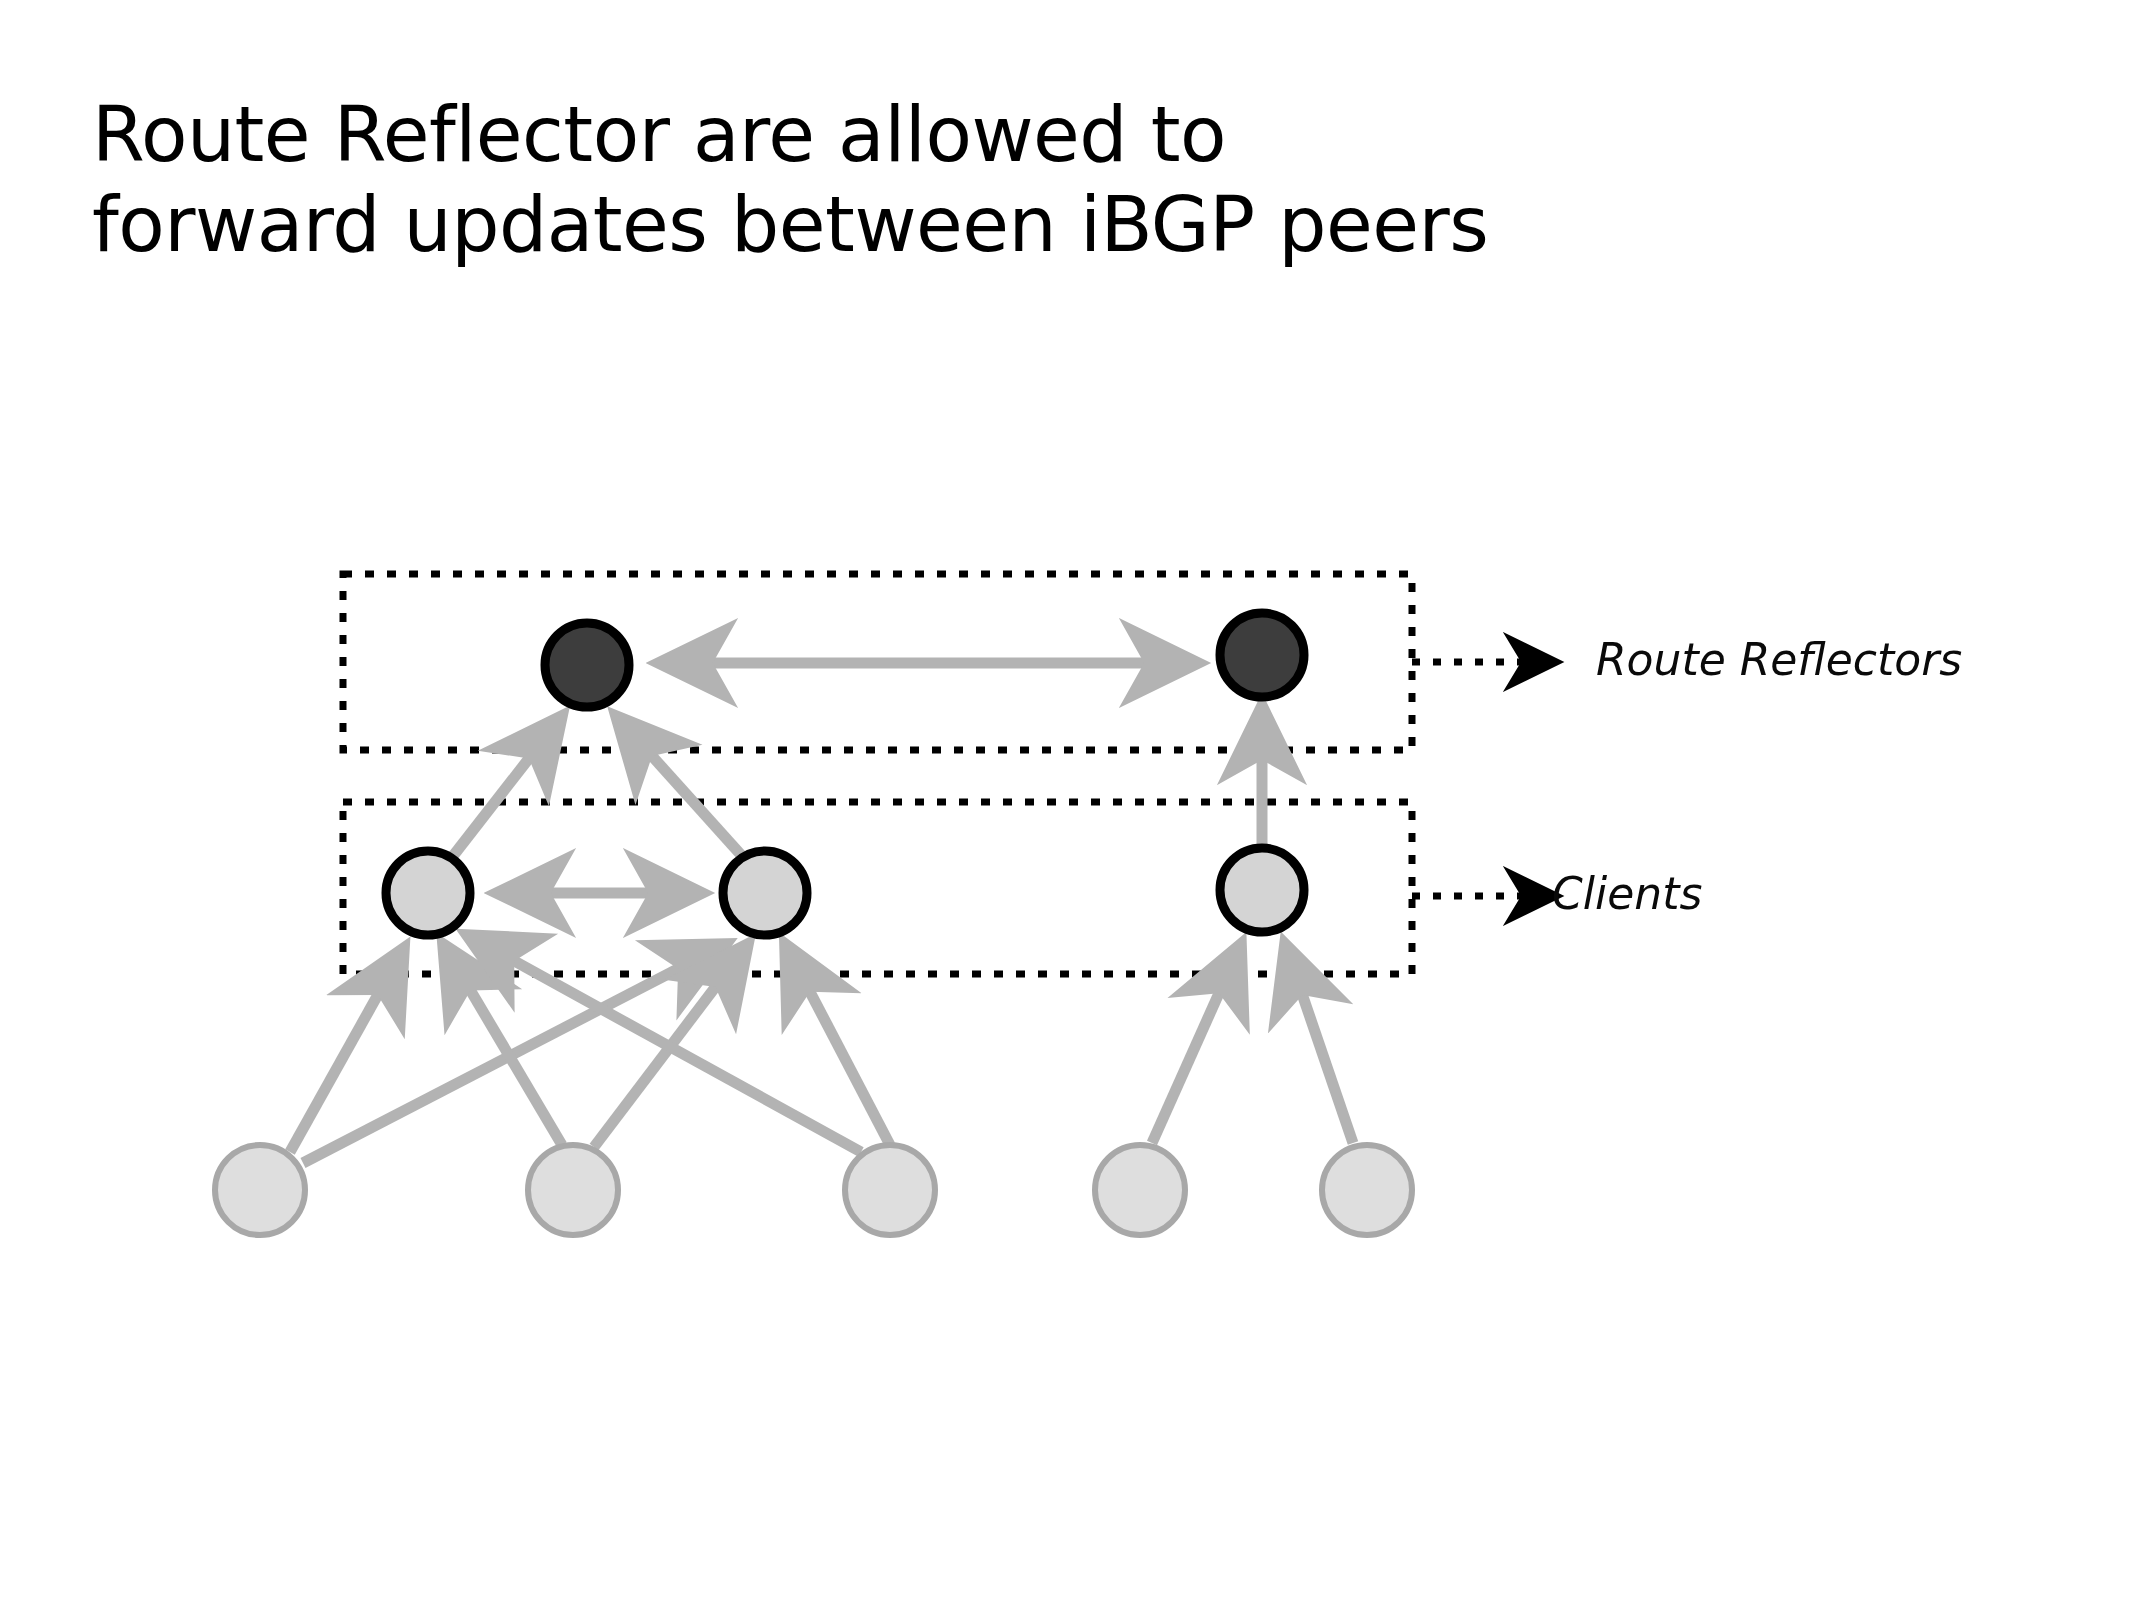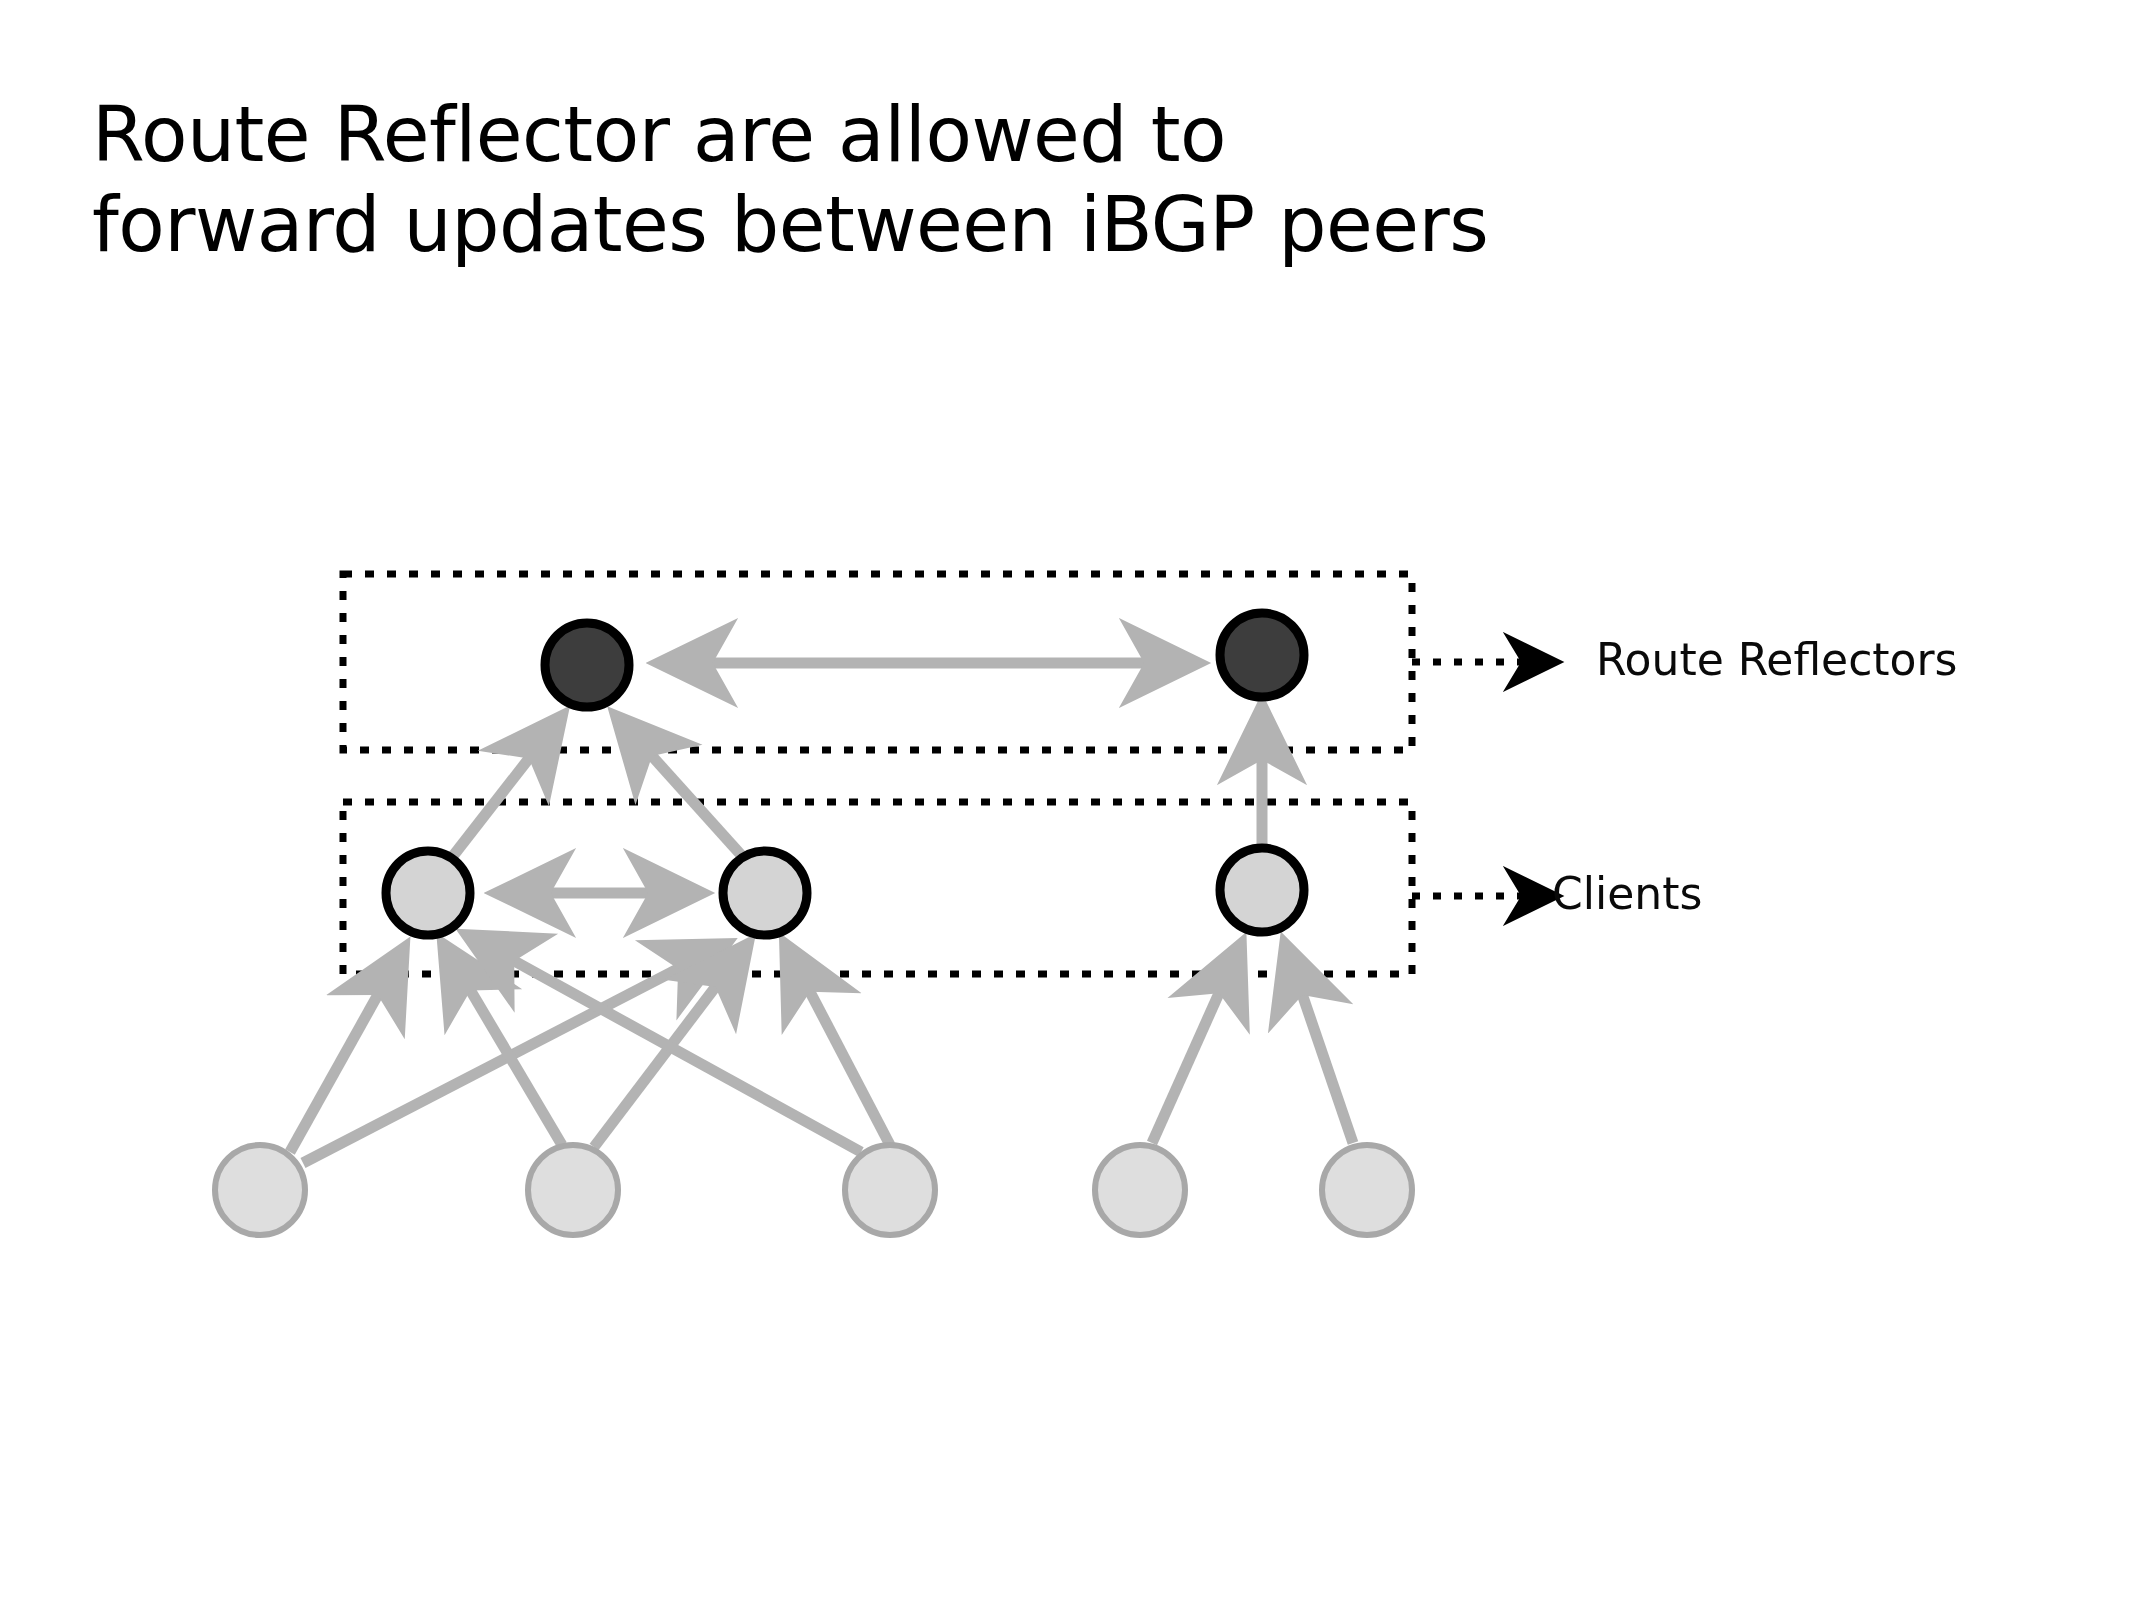--- a/index.html
+++ b/index.html
@@ -39,20 +39,21 @@
     left: 0; top: 0;
     width: 2134px;
     height: 1600px;
   }
   .side-label {
     position: absolute;
     font-family: "DejaVu Sans", sans-serif;
     font-size: 44px;
     color: #0a0a0a;
     white-space: nowrap;
+    font-style: italic;
   }
   #label-rr { left: 1596px; top: 634px; }
   #label-clients { left: 1552px; top: 868px; }
 </style>
 </head>
 <body>
 
 <div id="slide">
 
   <div id="title">Route Reflector are allowed to

